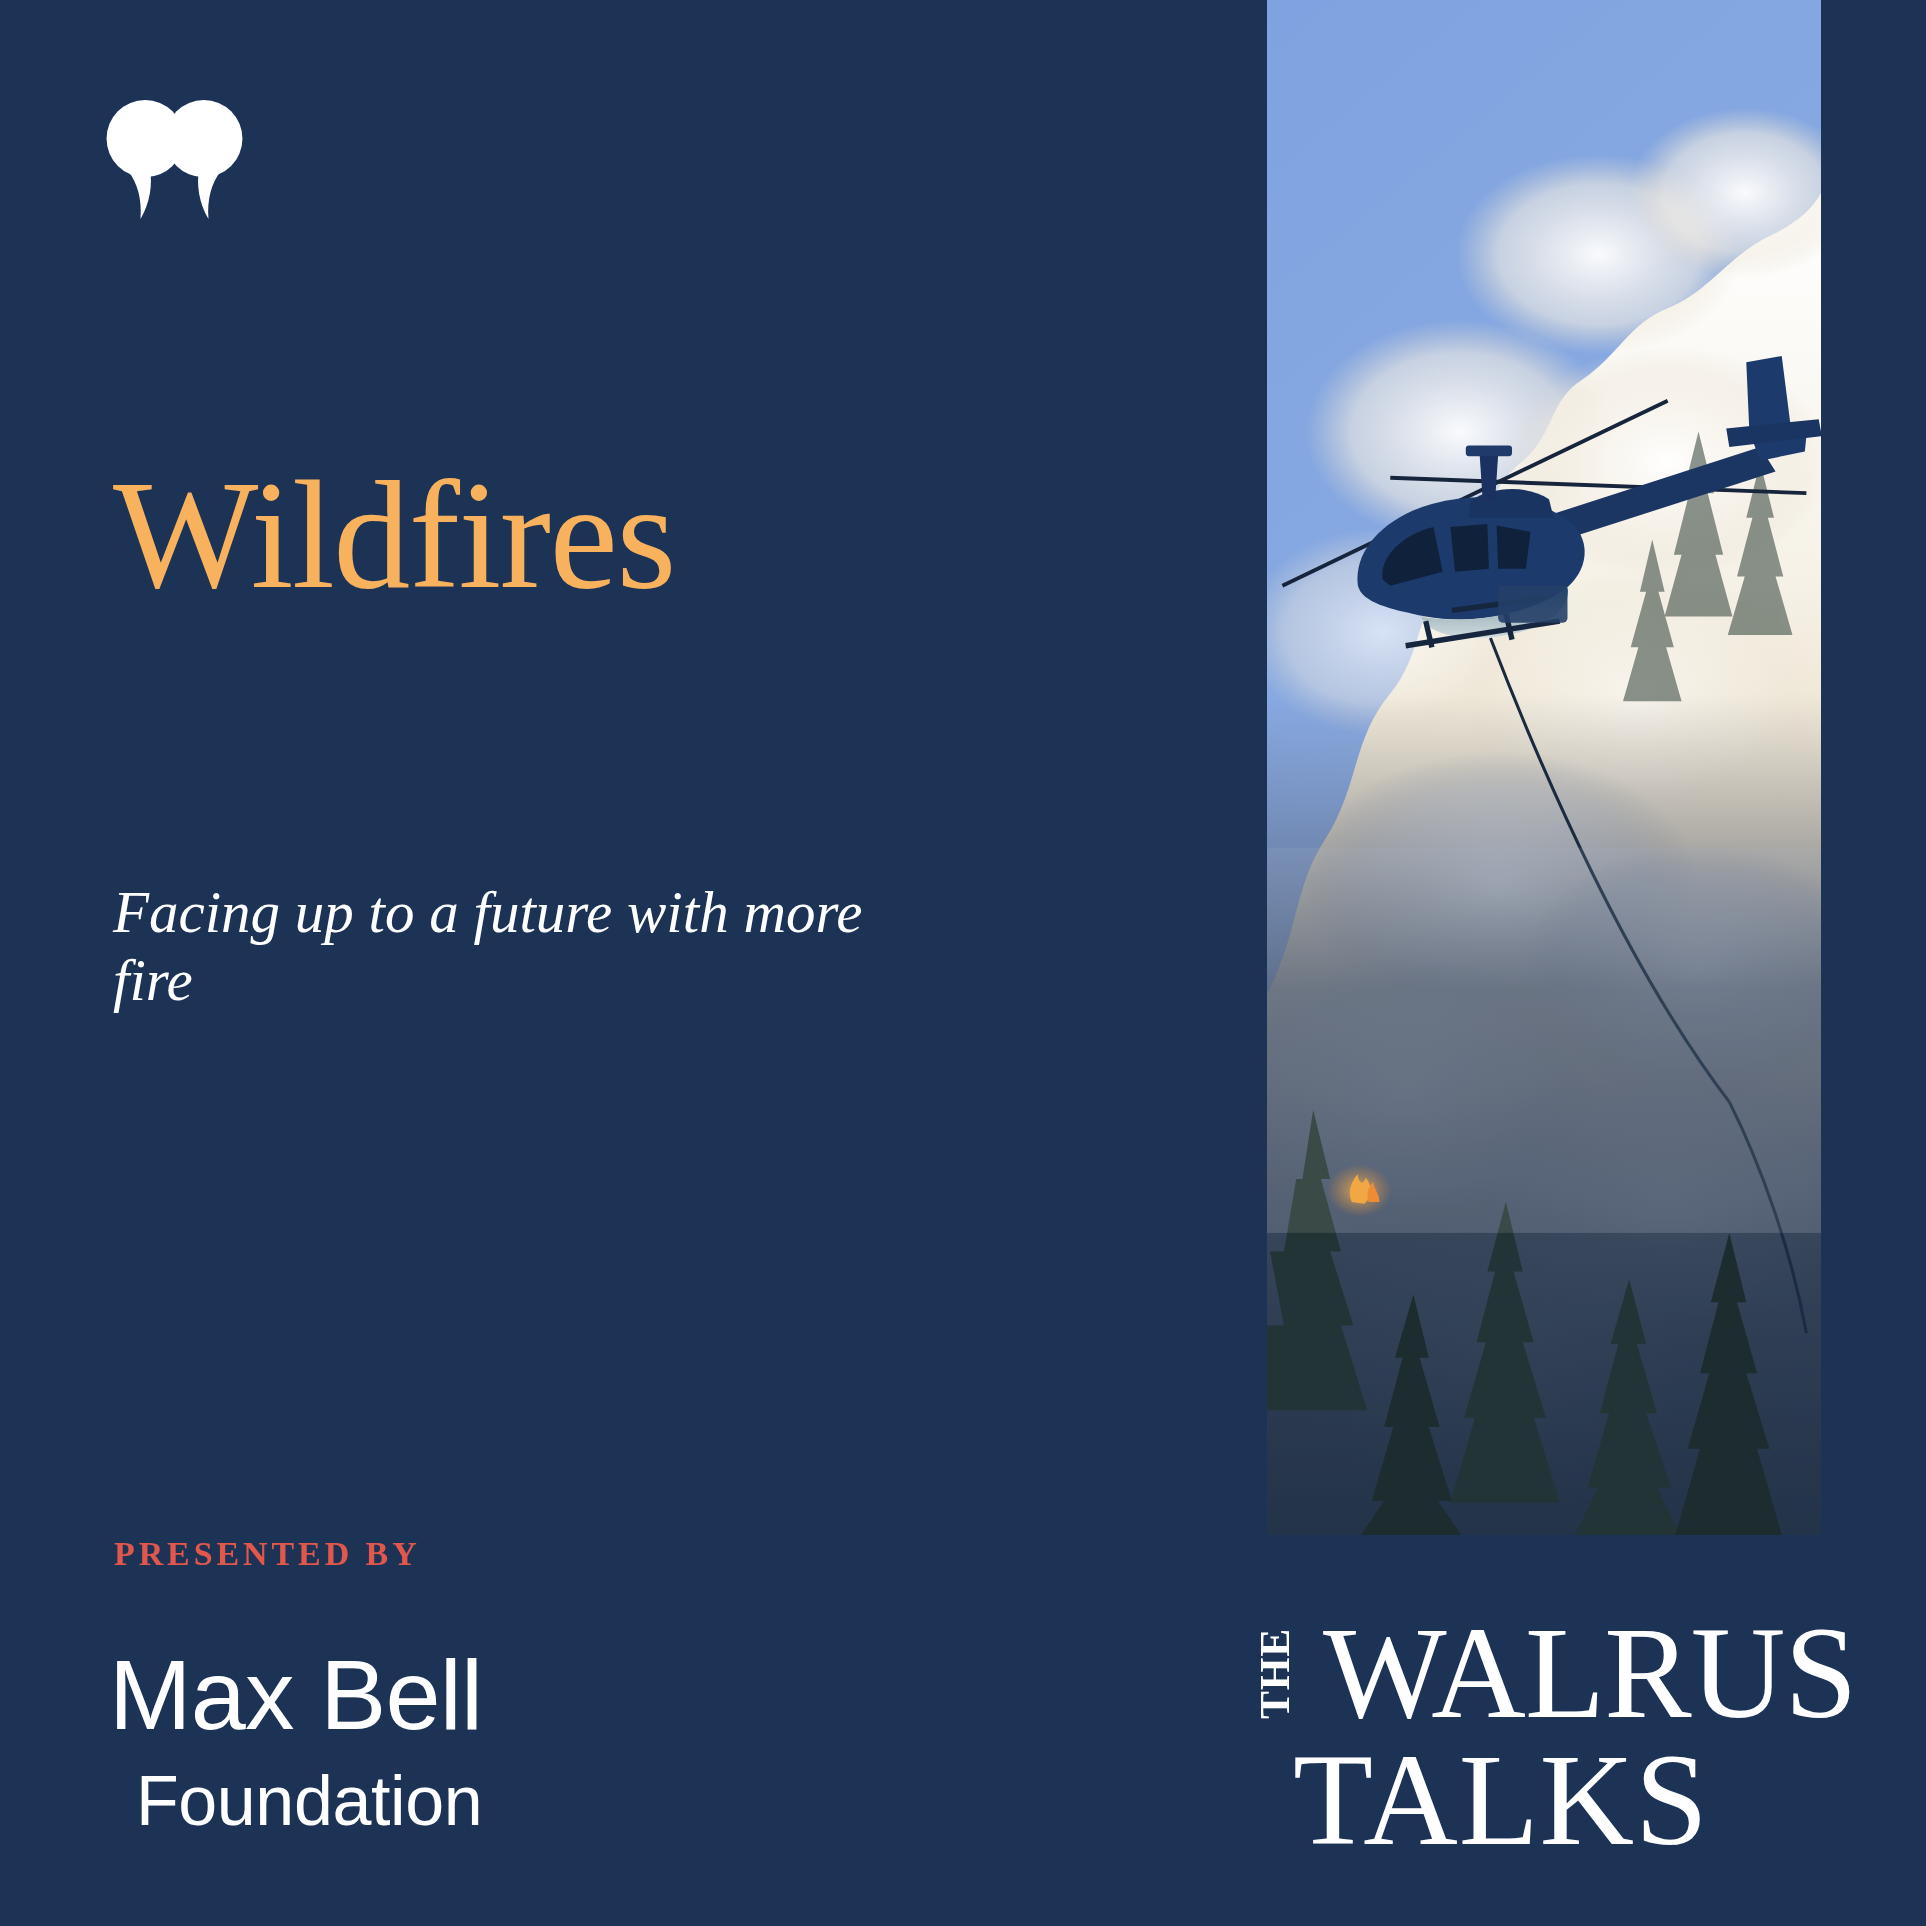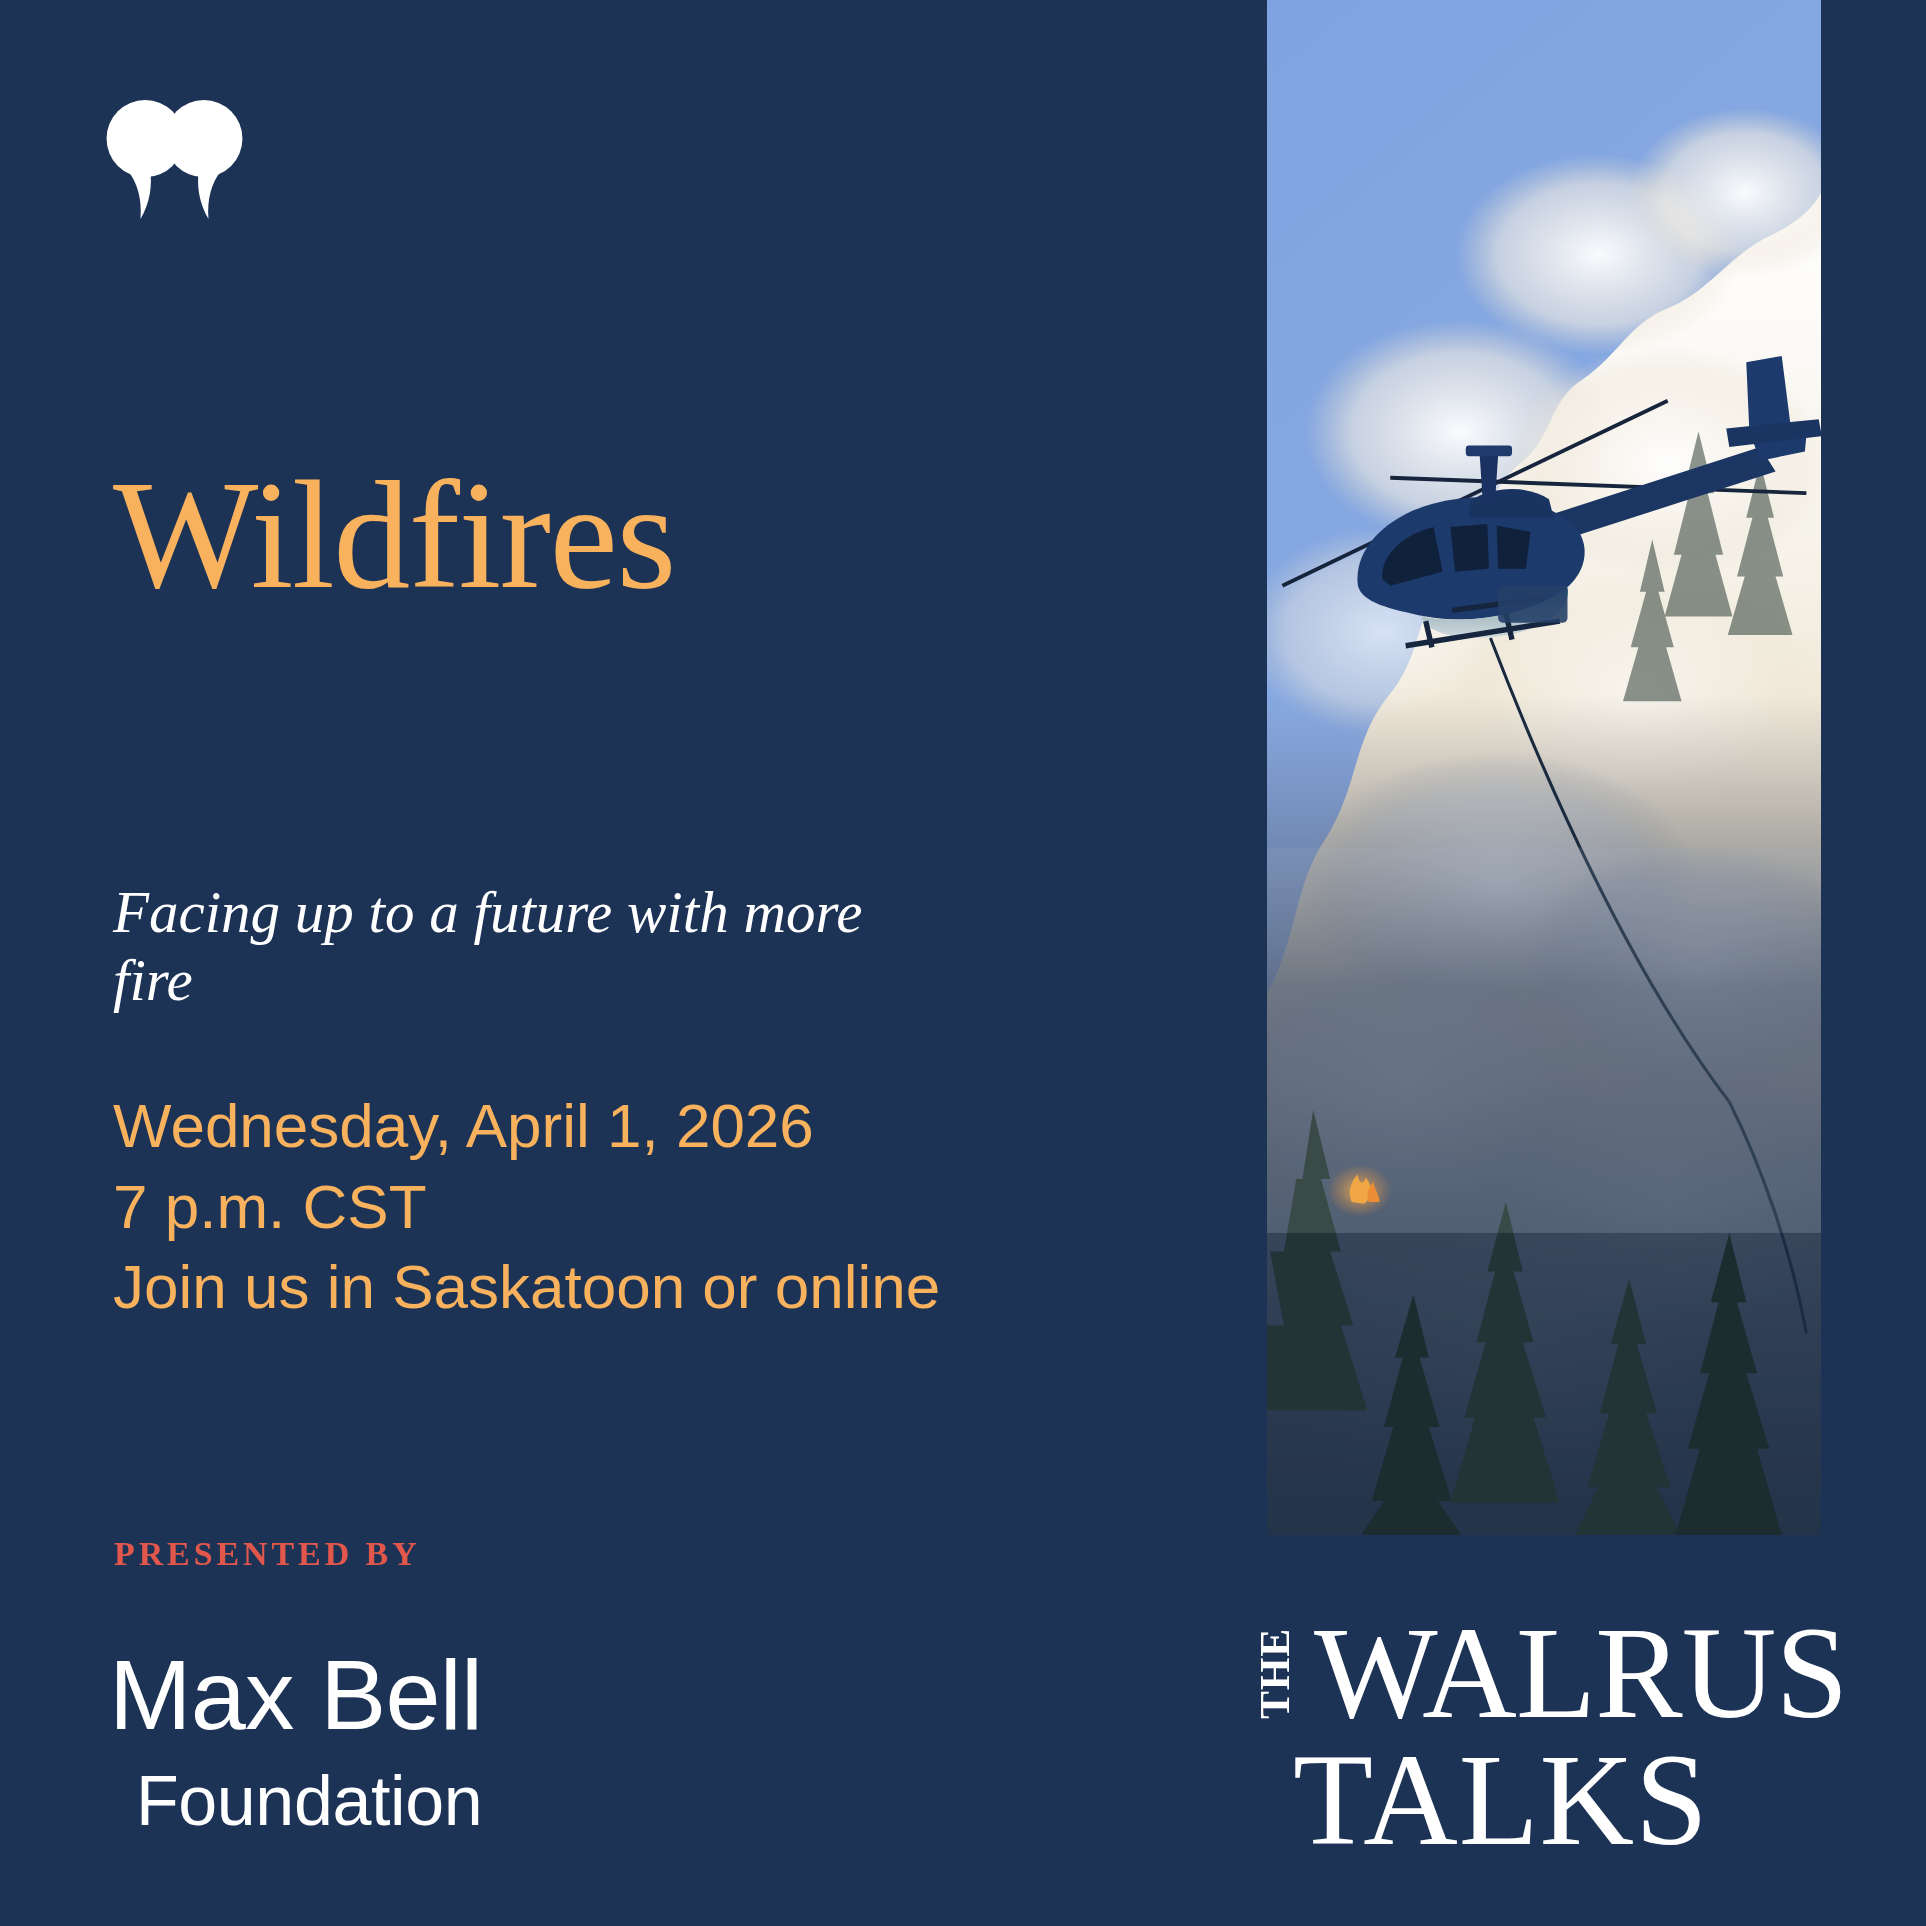--- a/index.html
+++ b/index.html
@@ -135,21 +135,21 @@
     display:flex;
     align-items:center;
     justify-content:center;
   }
   .wt-walrus {
     font-family:"Liberation Serif", serif;
     font-size:131px;
     font-weight:400;
     line-height:0.86;
     letter-spacing:-0.8px;
-    margin-left:18px;
+    margin-left:27px;
   }
   .wt-talks {
     font-family:"Liberation Serif", serif;
     font-size:131px;
     font-weight:400;
     line-height:0.9;
     letter-spacing:0.8px;
     margin-top:10.8px;
     margin-left:37px;
   }
@@ -169,25 +169,20 @@
           <path d="M58 88 C62 110 58 134 46 154 C48 128 42 108 30 92 Z"></path>
           <path d="M122 88 C118 110 122 134 134 154 C132 128 138 108 150 92 Z"></path>
         </g>
       </svg>
     </div>
 
     <h1 class="event-title">Wildfires</h1>
 
     <p class="event-subtitle">Facing up to a future with more fire</p>
 
-    <div class="event-details">
-      <span class="line">Wednesday, April 1, 2026</span>
-      <span class="line">7 p.m. CST</span>
-      <span class="line">Join us in Saskatoon or online</span>
-    </div>
 
     <div class="presented-by">PRESENTED BY</div>
 
     <div class="sponsor-logo">
       <span class="sponsor-name">Max Bell</span>
       <span class="sponsor-type">Foundation</span>
     </div>
 
   </div>
 

